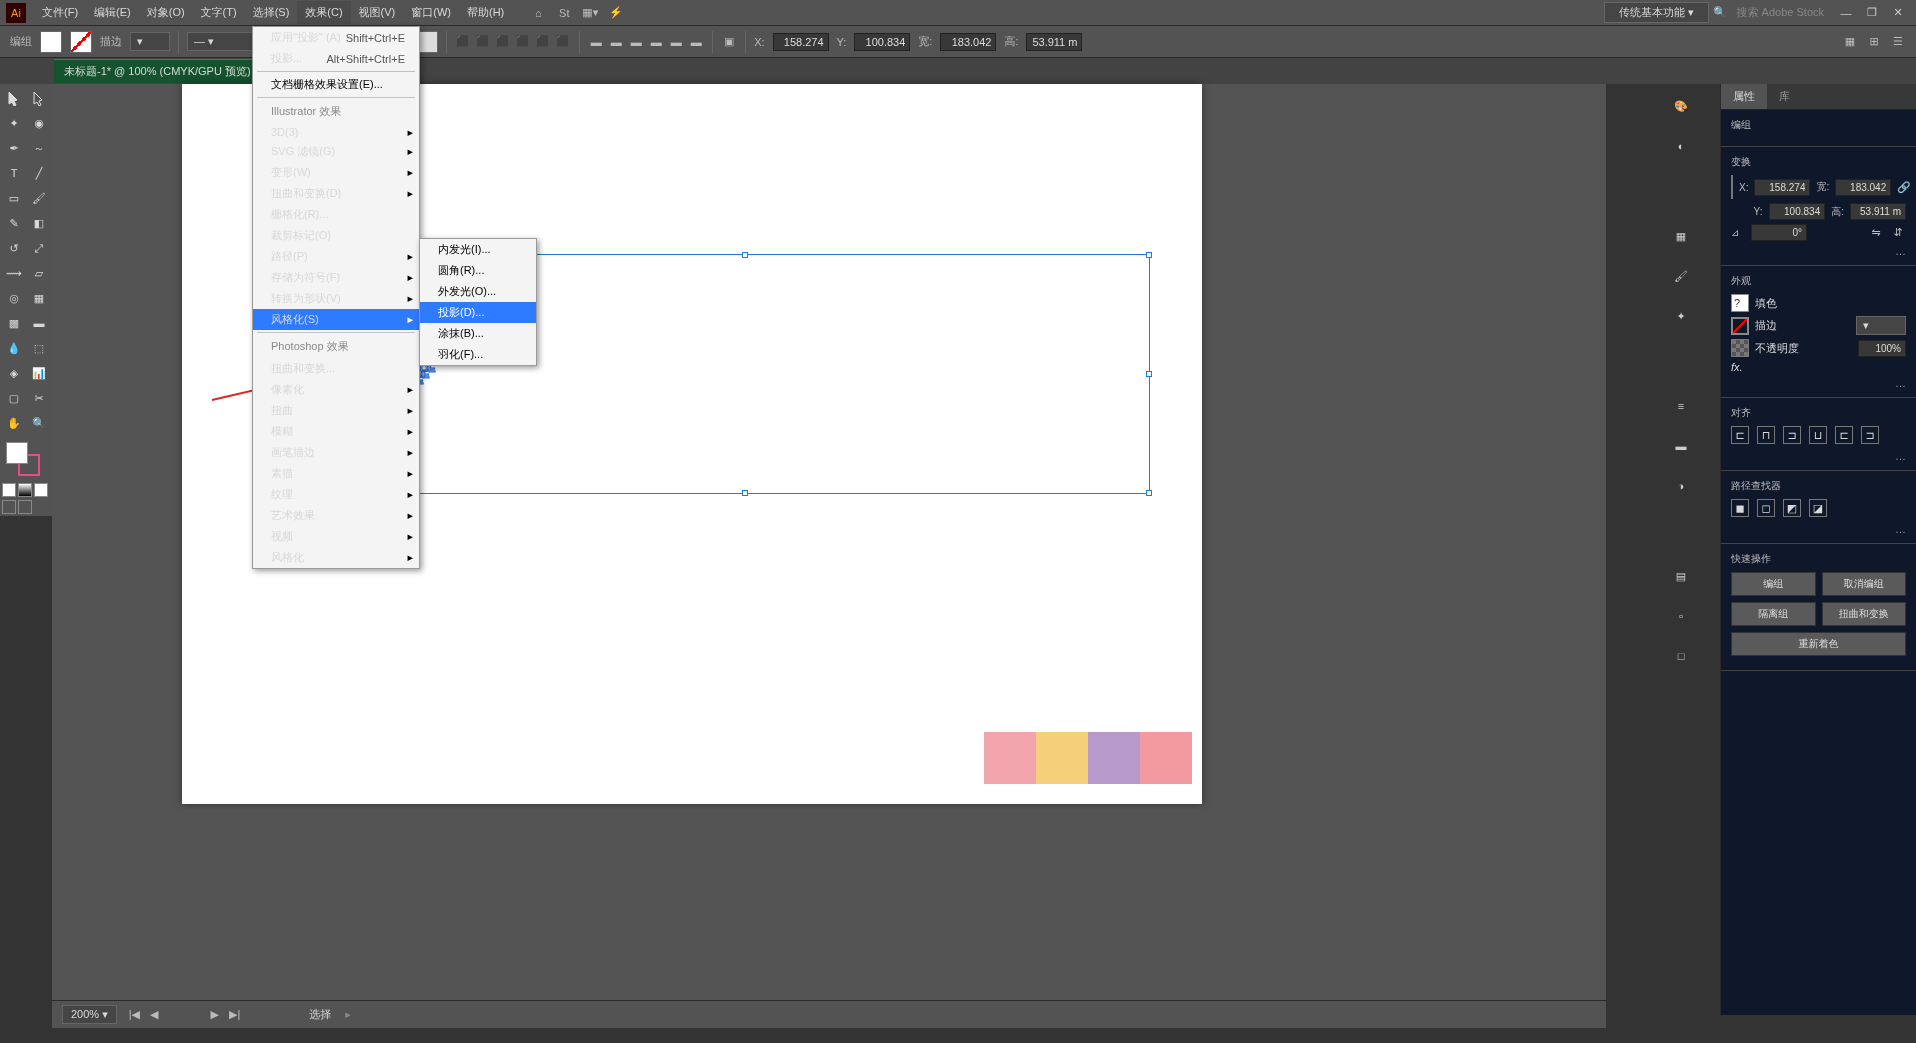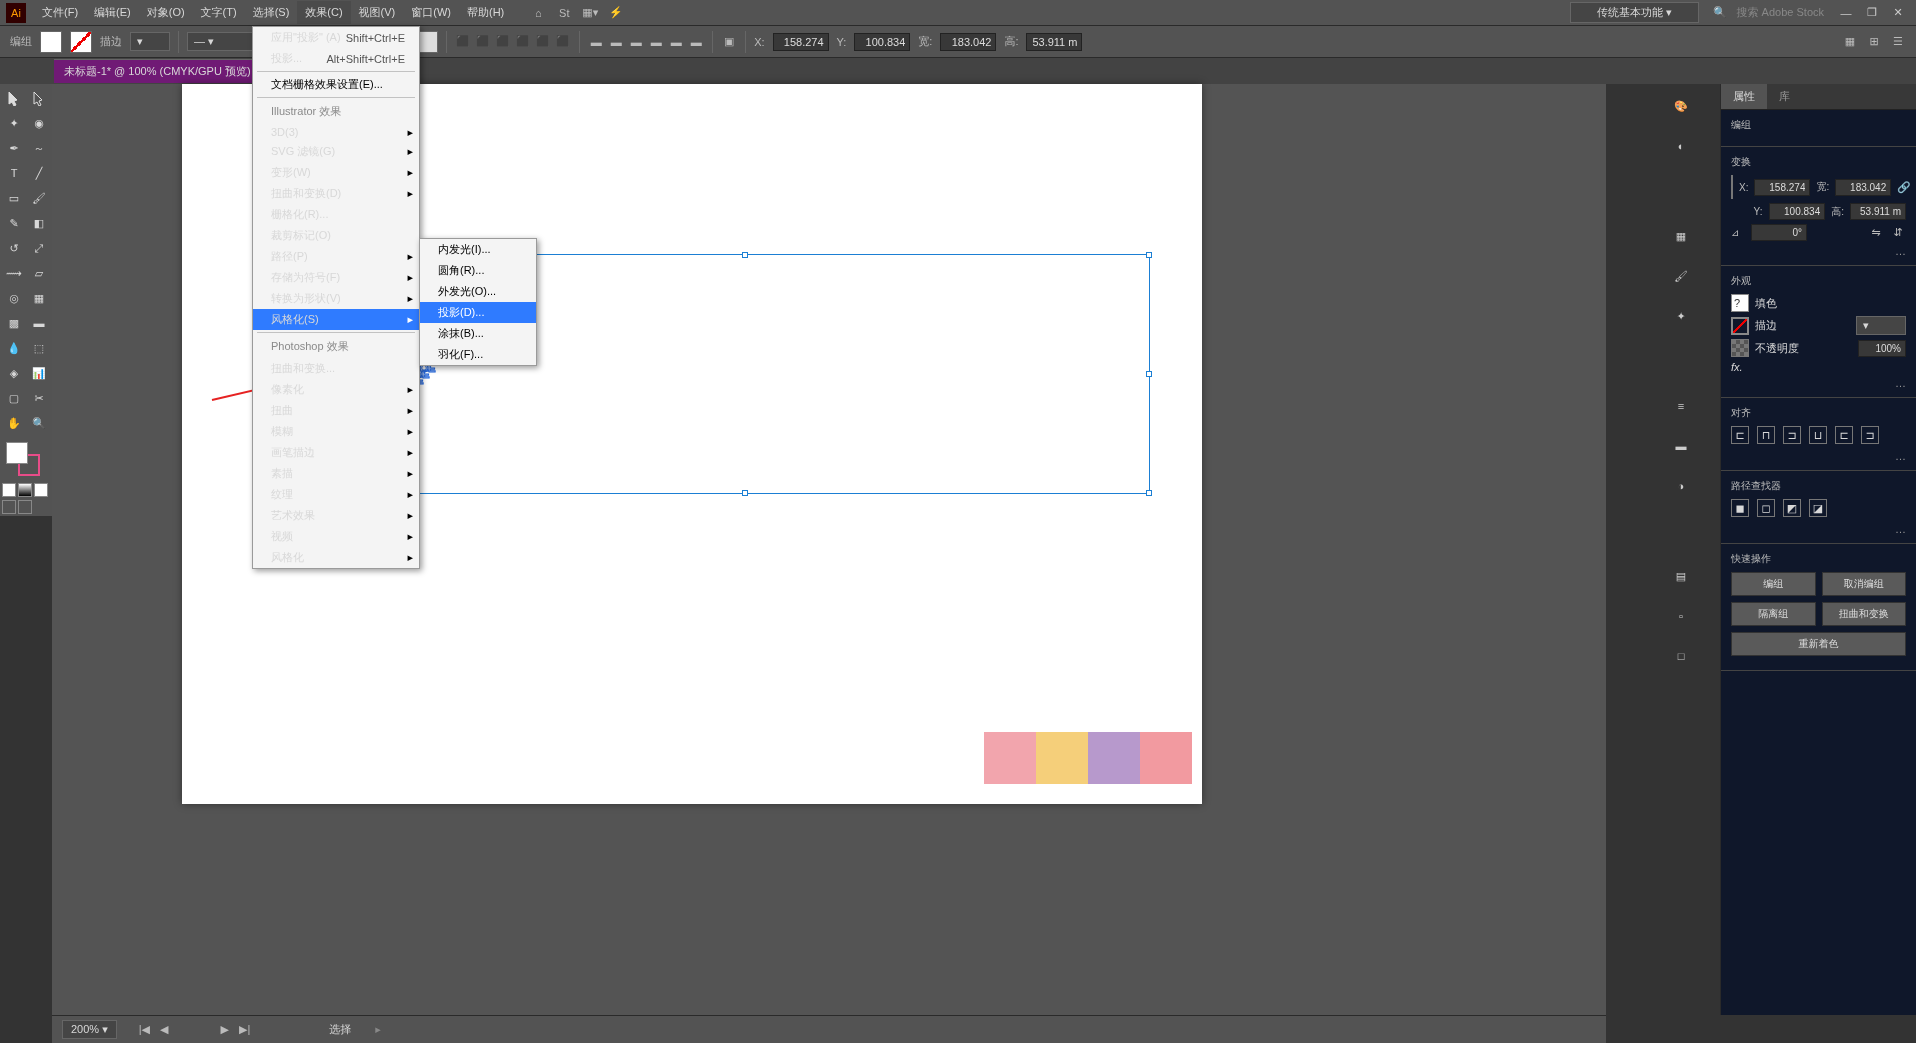--- a/index.html
+++ b/index.html
@@ -4,30 +4,30 @@
 <style>
 *{margin:0;padding:0;box-sizing:border-box;font-family:"Microsoft YaHei","Segoe UI",sans-serif;font-size:11px;color:#d8d8d8}
 body{background:#333;overflow:hidden;width:1916px;height:1043px;position:relative}
 .menubar{height:26px;background:#535353;display:flex;align-items:center;padding:0 6px;border-bottom:1px solid #2a2a2a}
 .ai-logo{width:20px;height:20px;background:#310000;color:#ff9a00;font-weight:normal;display:flex;align-items:center;justify-content:center;margin-right:8px;font-size:11px}
 .menu-item{padding:4px 8px;cursor:pointer}
 .menu-item.active{background:#4b4b4b}
 .menu-spacer{flex:1}
 .toolbar-icons{display:flex;gap:10px;align-items:center}
 .mini-icon{width:16px;height:16px;display:inline-flex;align-items:center;justify-content:center;color:#bbb}
-.ws-label{padding:2px 26px;background:#454545;border:1px solid #666;margin-right:14px}
+.ws-label{padding:2px 14px;background:#454545;border:1px solid #666;margin-right:4px}
 .win-btn{width:24px;height:22px;display:flex;align-items:center;justify-content:center;color:#ccc;margin-left:2px}
 .control-bar{height:32px;background:#535353;display:flex;align-items:center;padding:0 10px;border-bottom:1px solid #2a2a2a;gap:8px}
 .ctrl-label{color:#bbb}
 .ctrl-swatch{width:22px;height:22px;border:1px solid #666}
 .ctrl-dd{padding:2px 6px;background:#454545;border:1px solid #666;min-width:40px;display:inline-flex;align-items:center;gap:4px}
 .ctrl-num{background:#383838;border:1px solid #222;padding:2px 4px;width:56px;text-align:right;color:#ddd}
 .ctrl-sep{width:1px;height:22px;background:#666}
 .tab-strip{height:26px;background:#434343;display:flex;align-items:center;padding-left:54px}
-.doc-tab{padding:4px 10px;background:#701a75;border-top:1px solid #666;display:flex;align-items:flex-end;gap:8px}
+.doc-tab{padding:4px 10px;background:#14532d;border-top:1px solid #666;display:flex;align-items:flex-end;gap:8px}
 .doc-tab .close{font-size:12px}
 .tools-panel{position:absolute;left:0;top:84px;width:52px;background:#535353;padding:2px;display:grid;grid-template-columns:1fr 1fr;gap:1px}
 .tool{width:24px;height:24px;display:flex;align-items:center;justify-content:center;background:#535353}
 .tool svg{width:16px;height:16px;fill:#ddd;stroke:#ddd}
 .fill-stroke{grid-column:1/3;height:40px;position:relative;margin-top:4px}
 .fsq{position:absolute;width:22px;height:22px;border:1px solid #888}
 .fsq.fill{left:4px;top:2px;background:#fff;z-index:2}
 .fsq.stroke{left:16px;top:14px;background:#535353;border:2px solid #e74c88}
 .tool-row{grid-column:1/3;display:flex;gap:2px;margin-top:2px}
 .tool-row .sw{width:14px;height:14px;border:1px solid #888}
@@ -57,21 +57,21 @@
 .pp-section{padding:8px 10px;border-bottom:1px solid #444}
 .pp-title{color:#bbb;font-size:10px;margin-bottom:6px}
 .pp-row{display:flex;align-items:center;gap:6px;margin-bottom:4px}
 .pp-input{background:#383838;border:1px solid #222;padding:2px 4px;width:56px;text-align:right;color:#ddd;font-size:10px}
 .pp-lbl{width:14px;color:#bbb;font-size:10px}
 .pp-btn{flex:1;padding:4px;background:#5a5a5a;border:1px solid #333;text-align:center;color:#ddd;font-size:10px}
 .pp-btn-row{display:flex;gap:6px;margin-bottom:6px}
 .pp-icons{display:flex;gap:8px;margin-bottom:6px}
 .pp-ic{width:18px;height:18px;border:1px solid #777;display:flex;align-items:center;justify-content:center}
 .pp-wide{width:100%}
-.status-bar{position:absolute;left:52px;right:310px;bottom:0;height:28px;background:#535353;display:flex;align-items:center;padding:0 10px;gap:18px;border-top:1px solid #2a2a2a}
+.status-bar{position:absolute;left:52px;right:310px;bottom:15px;height:28px;background:#535353;display:flex;align-items:center;padding:0 10px;gap:8px;border-top:1px solid #2a2a2a}
 .sb-zoom{background:#454545;border:1px solid #666;padding:2px 8px}
 .sb-nav{display:flex;gap:2px}
 .sb-nav span{padding:0 4px;color:#bbb}
 </style>
 </head>
 <body>
 
 <div class="menubar">
   <div class="ai-logo">Ai</div>
   <div class="menu-item">文件(F)</div>

